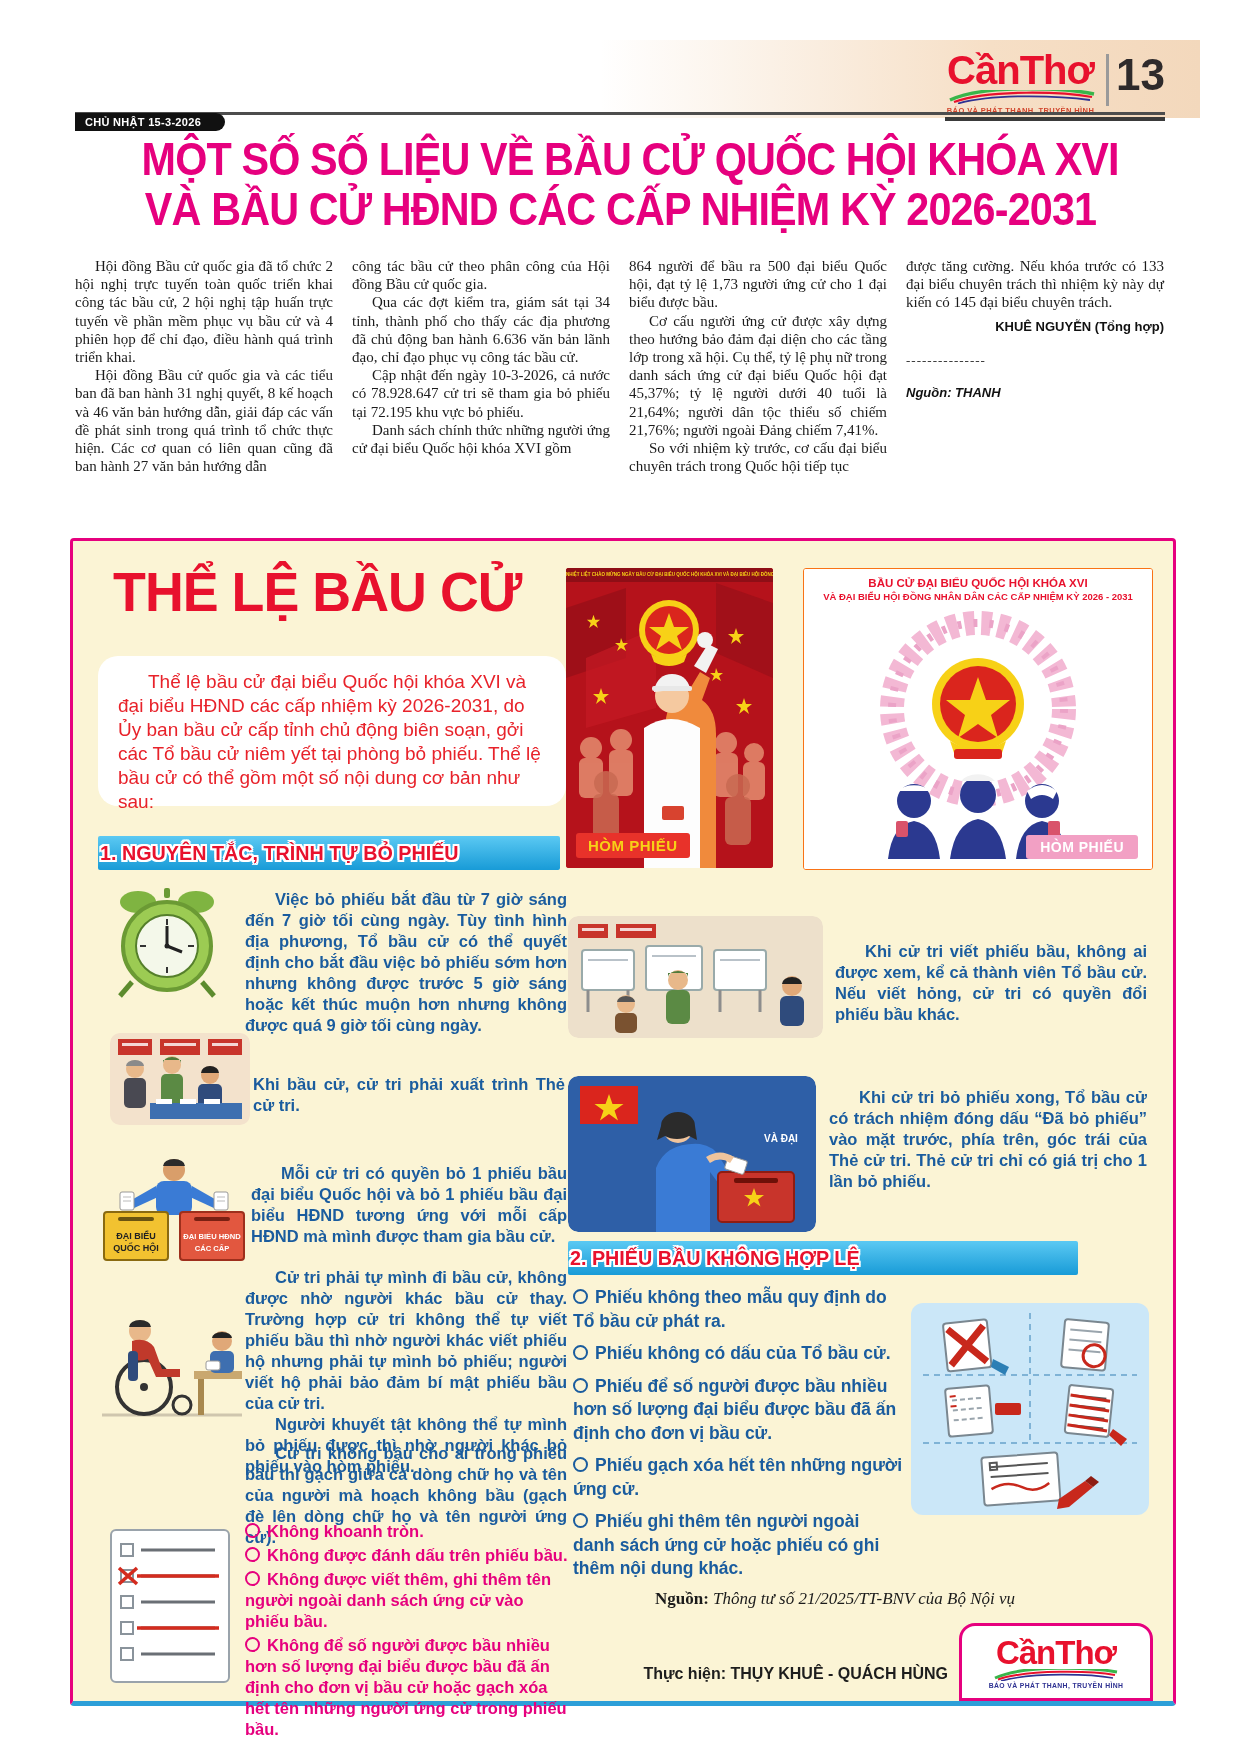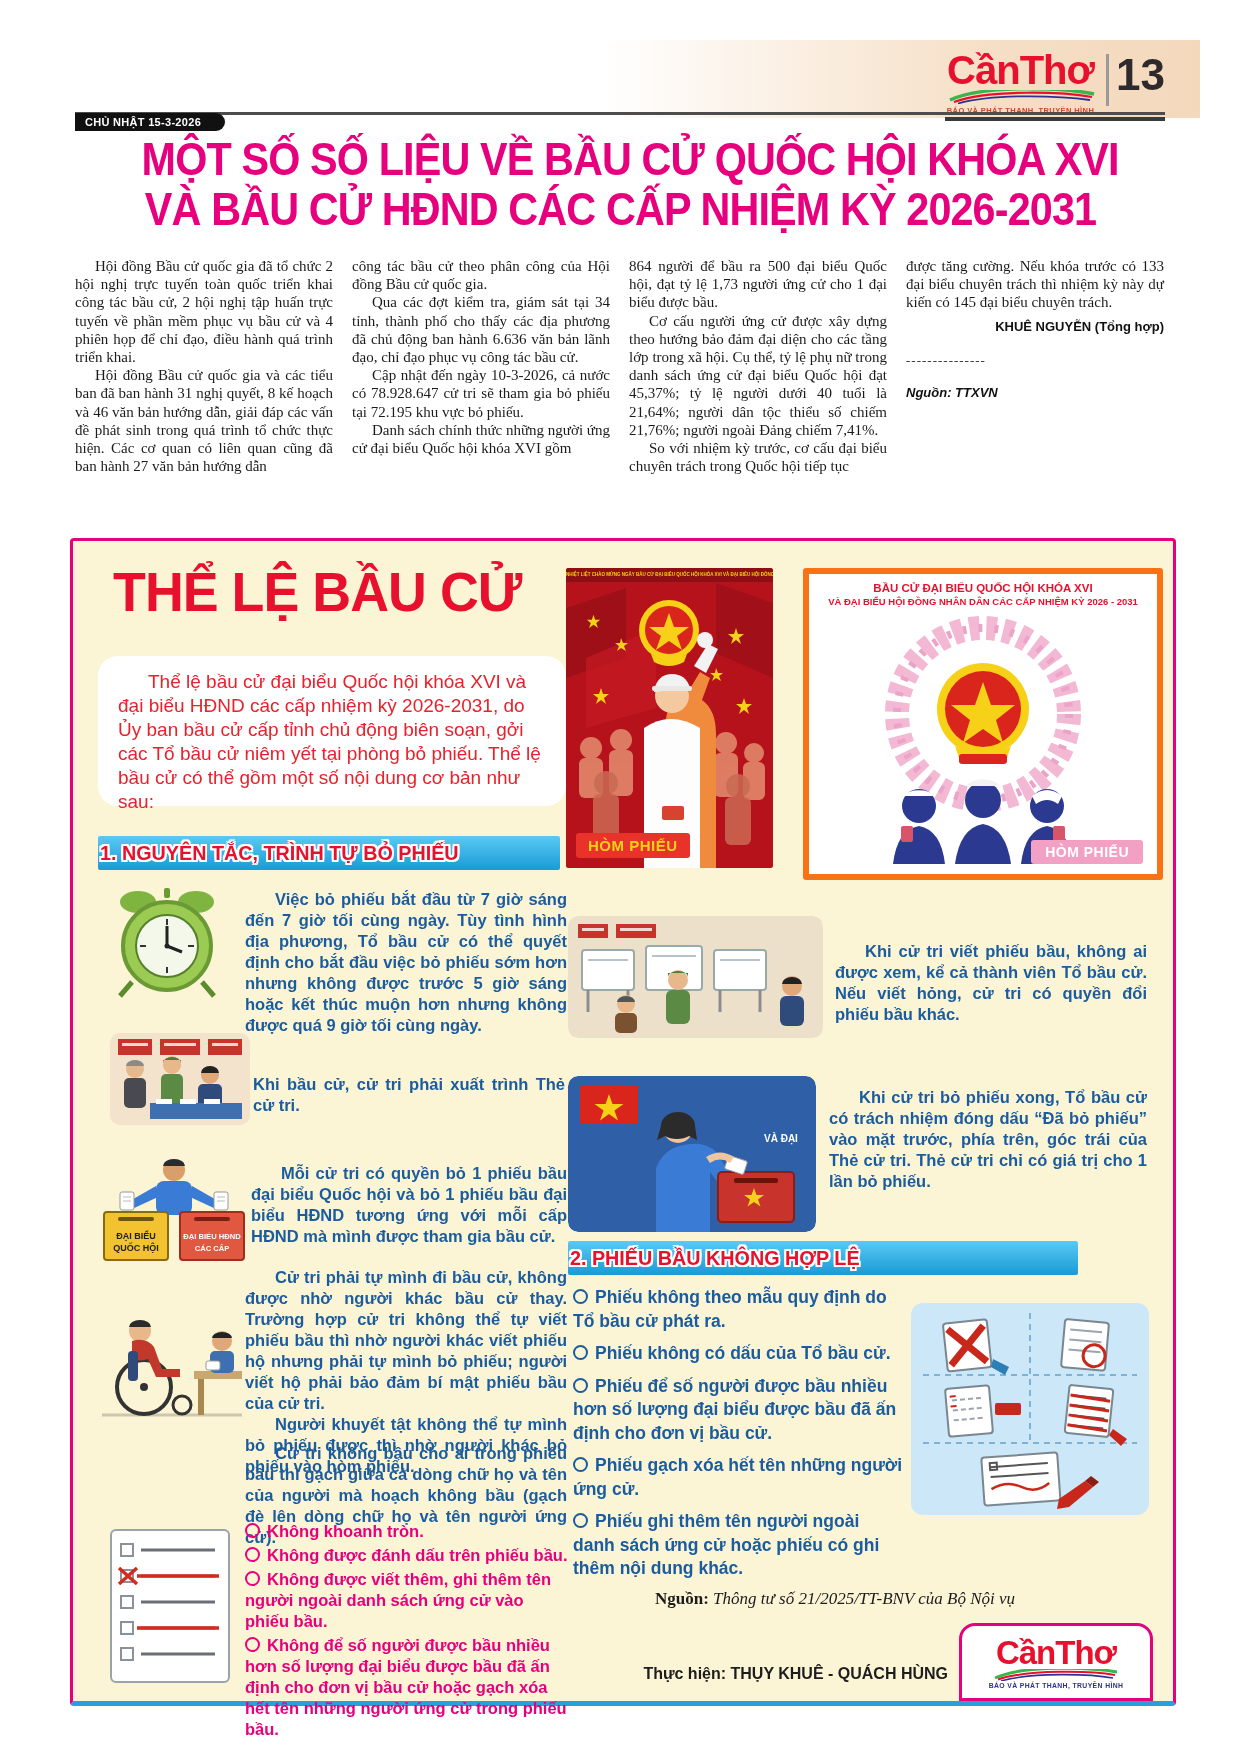--- a/index.html
+++ b/index.html
@@ -83,21 +83,21 @@
   #ftr-brand .brand-tag{font-size:6.8px;color:#2E3192;margin-top:1px;}
 
   
   .poster1{left:493px;top:27px;width:207px;height:300px;background:#B5121B;border-radius:3px;
            overflow:hidden;}
   .p1-banner{position:absolute;left:0;top:0;width:100%;height:14px;background:#8E0E16;
              color:#F7D117;font-size:4.5px;font-weight:700;line-height:14px;text-align:center;
              white-space:nowrap;overflow:hidden;}
   .p1-label{position:absolute;left:10px;bottom:10px;background:#E8322A;color:#F7D117;
             font-weight:900;font-size:15px;padding:4px 12px;border-radius:3px;letter-spacing:.5px;}
-  .poster2{left:730px;top:27px;width:348px;height:300px;background:#fff;border:6px solid #f97316;
+  .poster2{left:730px;top:27px;width:348px;height:300px;background:#fff;border:1px solid #f97316;
            border-radius:3px;overflow:hidden;}
   .p2-head{position:absolute;left:0;top:8px;width:100%;text-align:center;color:#E8112D;
            font-weight:900;}
   .p2-h1{font-size:11.5px;}
   .p2-h2{font-size:9.5px;margin-top:2px;}
   .p2-label{position:absolute;right:14px;bottom:10px;background:#F2A0C4;color:#fff;
             font-weight:900;font-size:14px;padding:4px 14px;border-radius:3px;letter-spacing:.5px;}
 
   .illus{border-radius:10px;}
   svg text{font-family:"Liberation Sans","DejaVu Sans",sans-serif;}
@@ -143,21 +143,21 @@
     </div>
     <div class="col">
       <p>864 người để bầu ra 500 đại biểu Quốc hội, đạt tỷ lệ 1,73 người ứng cử cho 1 đại biểu được bầu.</p>
       <p class="ind">Cơ cấu người ứng cử được xây dựng theo hướng bảo đảm đại diện cho các tầng lớp trong xã hội. Cụ thể, tỷ lệ phụ nữ trong danh sách ứng cử đại biểu Quốc hội đạt 45,37%; tỷ lệ người dưới 40 tuổi là 21,64%; người dân tộc thiểu số chiếm 21,76%; người ngoài Đảng chiếm 7,41%.</p>
       <p class="ind">So với nhiệm kỳ trước, cơ cấu đại biểu chuyên trách trong Quốc hội tiếp tục</p>
     </div>
     <div class="col">
       <p>được tăng cường. Nếu khóa trước có 133 đại biểu chuyên trách thì nhiệm kỳ này dự kiến có 145 đại biểu chuyên trách.</p>
       <div class="byline">KHUÊ NGUYỄN (Tổng hợp)</div>
       <div class="rule-dash">---------------</div>
-      <div class="srcline"><span>Nguồn:</span><span> TTXVN</span></div>
+      <div class="srcline"><span>Nguồn:</span><span> THANH</span></div>
     </div>
   </div>
 
   <div class="abs infobox">
 
     <div class="abs info-title">THỂ LỆ BẦU CỬ</div>
 
     <div class="abs introbox">
       <div class="introtxt">Thể lệ bầu cử đại biểu Quốc hội khóa XVI và đại biểu HĐND các cấp nhiệm kỳ 2026-2031, do Ủy ban bầu cử cấp tỉnh chủ động biên soạn, gởi các Tổ bầu cử niêm yết tại phòng bỏ phiếu. Thể lệ bầu cử có thể gồm một số nội dung cơ bản như sau:</div>
     </div>

